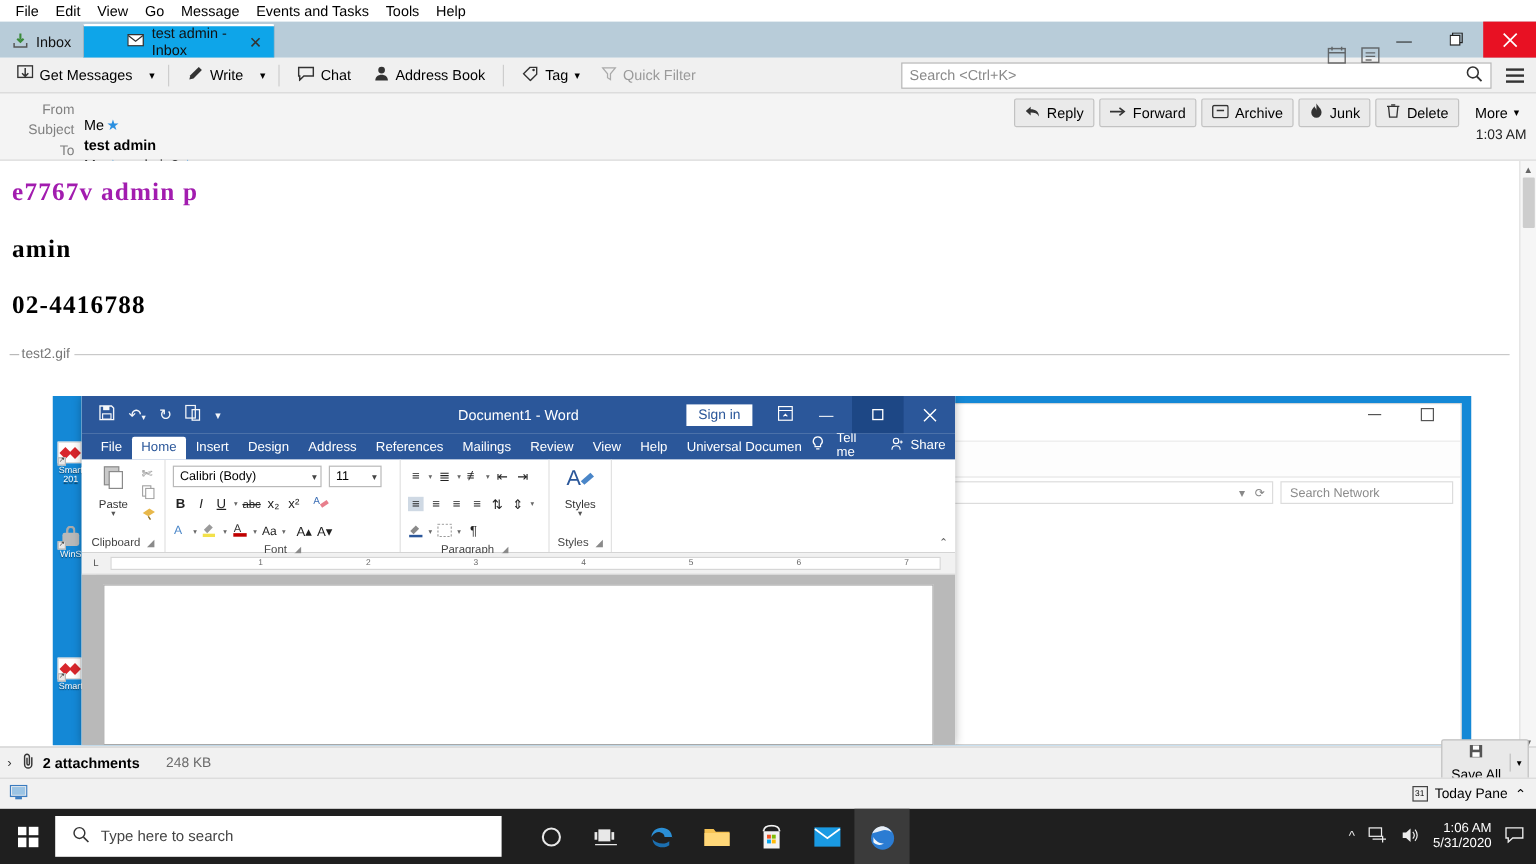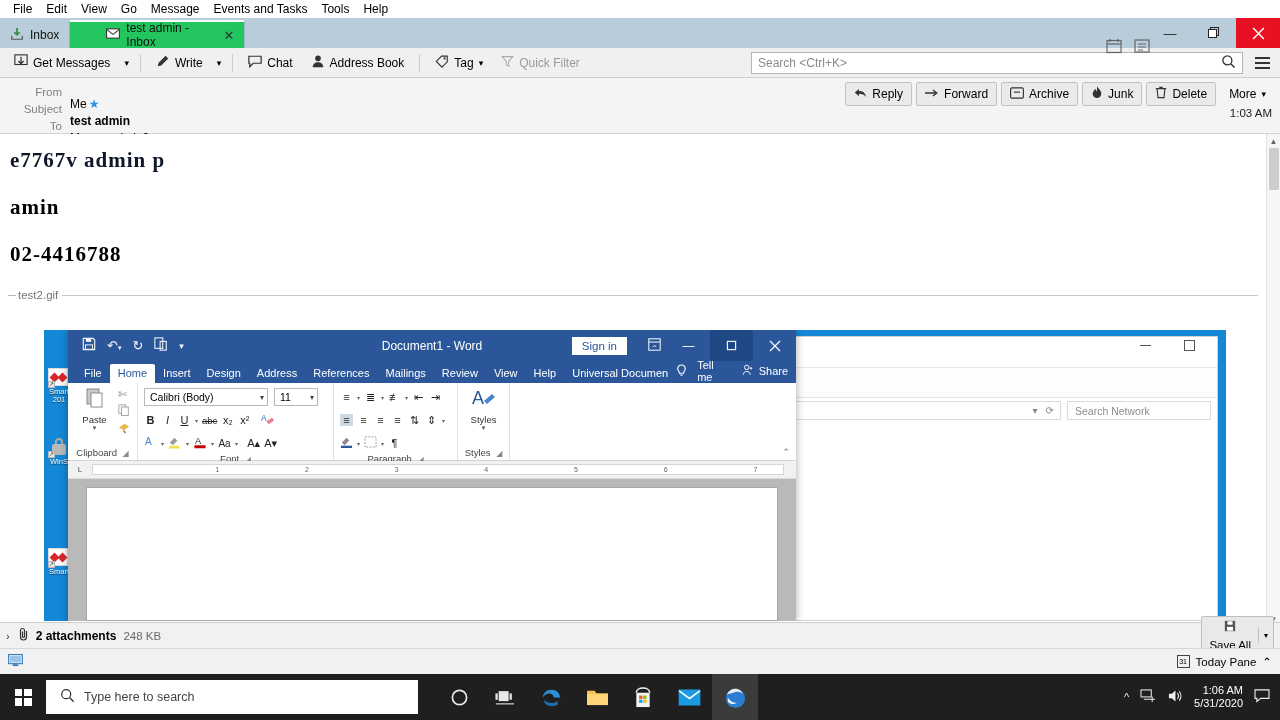--- a/index.html
+++ b/index.html
@@ -23,23 +23,23 @@
     height:30px; background:#b8ccd9; display:flex; align-items:flex-end;
     position:relative;
   }
   .tb-tab {
     height:26px; display:flex; align-items:center; gap:6px;
     padding:0 10px; font-size:12px; background:transparent; color:#111;
     max-width:200px; position:relative;
   }
   .tb-tab.first { padding-left:10px; }
   .tb-tab.active {
-    background:#22c55e; border-top:2px solid #fff; border-left:1px solid #9cb3c2;
+    background:#0ea5e9; border-top:2px solid #fff; border-left:1px solid #9cb3c2;
     border-right:1px solid #9cb3c2; height:28px; border-radius:2px 2px 0 0;
-    width:176px;
+    width:160px;
     padding-left:36px;
   }
   .tb-tab .tabclose { margin-left:auto; font-size:13px; color:#333; }
   .tb-winbtns {
     position:absolute; right:0; top:0; height:30px; display:flex; align-items:center;
   }
   .wbtn { width:44px; height:30px; display:flex; align-items:center; justify-content:center;
           font-size:13px; color:#222; }
   .wbtn.close { background:#e81123; color:#fff; }
 
@@ -78,21 +78,21 @@
   .abtn { display:flex; align-items:center; gap:5px; font-size:12px;
           background:#eaeaea; border:1px solid #c2c2c2; border-radius:2px;
           padding:3px 8px; white-space:nowrap; }
   .mh-time { position:absolute; right:8px; top:29px; font-size:11.5px; color:#222; }
 
   
   .msg-body { position:relative; background:#fff; height:calc(720px - 144px - 84px); overflow:hidden; }
   .body-pad { padding:14px 10px 0 10px; }
   .bline { font-family:"Liberation Serif", serif; font-weight:bold; font-size:21px;
            letter-spacing:1px; margin:0 0 22px 0; }
-  .bline.blue { color:#0f172a; }
+  .bline.blue { color:#a21caf; }
   .attach-sep { display:flex; align-items:center; gap:0; padding:0 0 0 8px; margin-top:12px; }
   .attach-sep .dash { width:8px; height:1px; background:#b9b9b9; }
   .attach-sep .nm { font-size:11.5px; color:#777; padding:0 2px; }
   .attach-sep .rule { flex:1; height:1px; background:#c9c9c9; margin-left:2px; margin-right:22px; }
 
   .vscroll { position:absolute; right:0; top:0; width:14px; bottom:0; background:#f6f6f6;
              border-left:1px solid #e1e1e1; }
   .vscroll .arw { height:14px; display:flex; align-items:center; justify-content:center;
                   font-size:8px; color:#666; }
   .vscroll .arw.bot { position:absolute; bottom:0; left:0; right:0; }
@@ -197,21 +197,21 @@
             position:relative; }
   .w-wm { text-align:center; color:#f2f2f2; font-size:11px; padding-top:16px; line-height:15px; }
   .w-leftgut { position:absolute; left:0; top:149px; bottom:0; width:12px; background:#ededed; }
 
   
   .att-bar { position:absolute; left:0; right:0; bottom:72px; height:26px; background:#f1f1f1;
              border-top:1px solid #cdcdcd; display:flex; align-items:center; padding:0 6px; }
   .att-bar .tw { font-size:11px; color:#333; margin-right:8px; }
   .att-bar .clip { margin-right:6px; font-size:12px; }
   .att-bar .cnt { font-size:12px; font-weight:bold; }
-  .att-bar .sz { font-size:11.5px; color:#6a6a6a; margin-left:7px; }
+  .att-bar .sz { font-size:11.5px; color:#6a6a6a; margin-left:22px; }
   .saveall { margin-left:auto; display:flex; align-items:center; background:#e9e9e9;
              border:1px solid #bfbfbf; border-radius:2px; font-size:11.5px; }
   .saveall .lbl { padding:3px 7px; display:flex; align-items:center; gap:5px;flex-direction:column; }
   .saveall .dd { border-left:1px solid #bfbfbf; padding:3px 5px; font-size:8px; }
 
   .today-bar { position:absolute; left:0; right:0; bottom:46px; height:26px; background:#f1f1f1;
                border-top:1px solid #d7d7d7; display:flex; align-items:center; padding:0 8px; }
   .today-bar .tp { margin-left:auto; display:flex; align-items:center; gap:6px; font-size:11.5px; }
   .cal-ico { width:13px; height:13px; border:1px solid #444; font-size:7px; line-height:12px;
              text-align:center; position:relative; }

